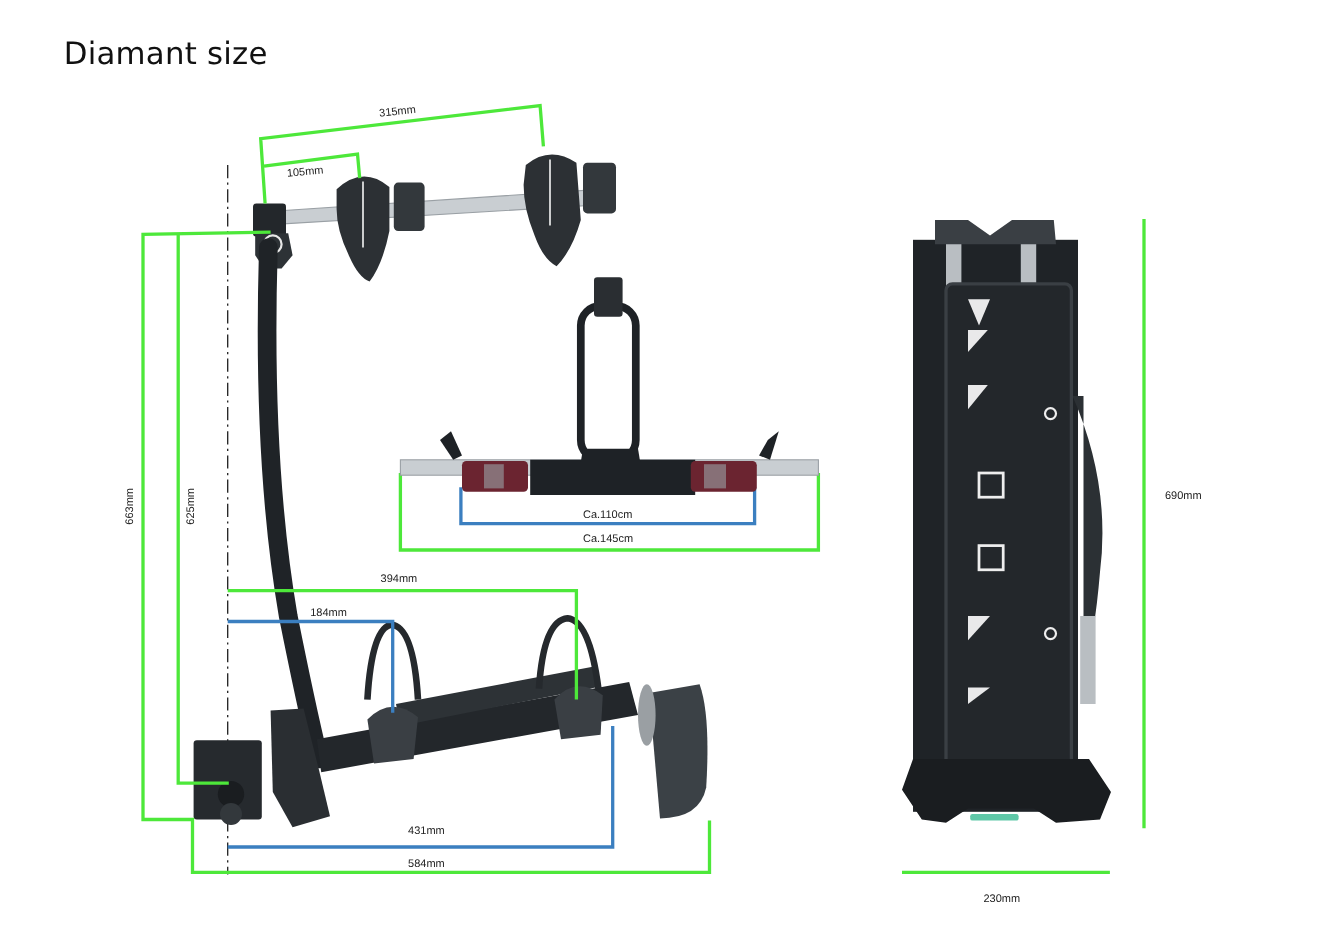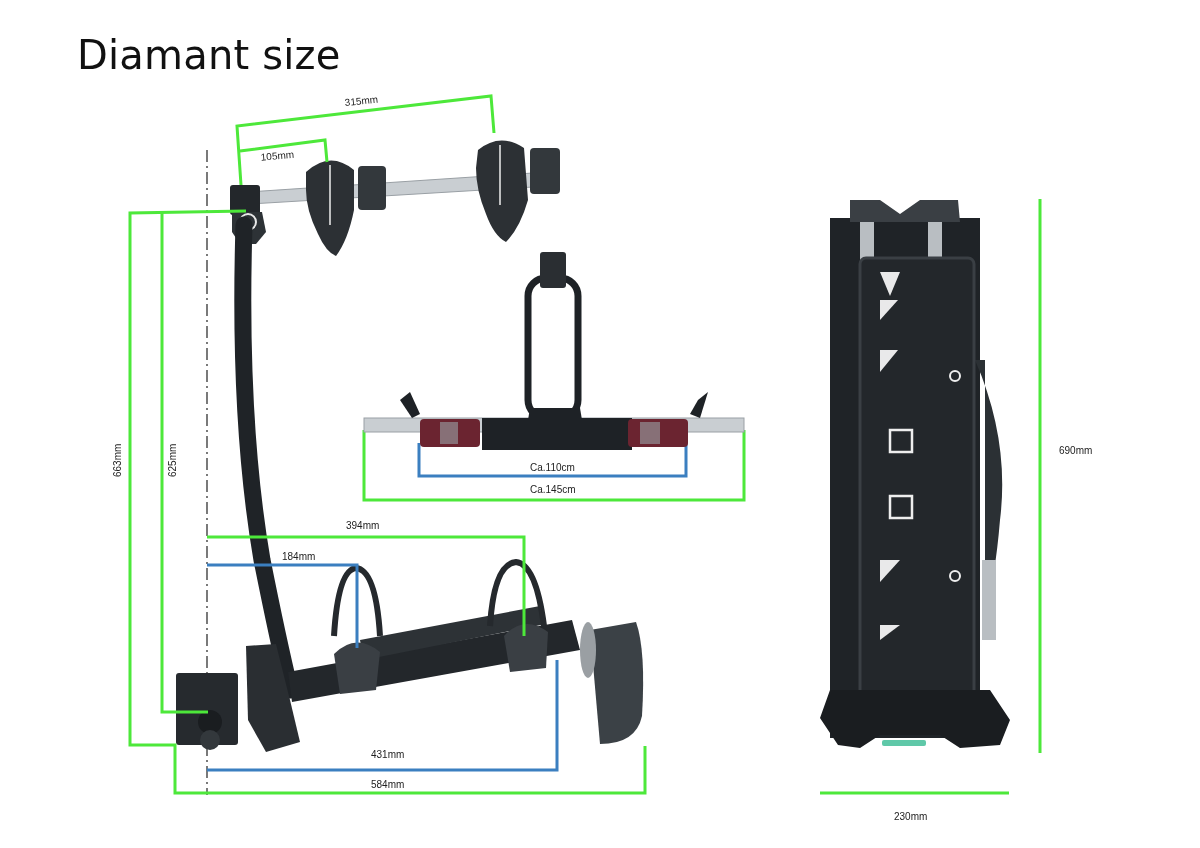--- a/index.html
+++ b/index.html
@@ -1,18 +1,18 @@
 <!DOCTYPE html>
 <html><head>
 <meta charset="utf-8">
 <style>
   html, body { margin: 0; padding: 0; background: #ffffff; }
   body { width: 1200px; height: 848px; position: relative; overflow: hidden; font-family: "DejaVu Sans", sans-serif; }
   #canvas { position: absolute; left: 0; top: 0; width: 1200px; height: 848px; }
-  .title { position: absolute; left: 58px; top: 32px; font-size: 40px; color: #111; font-family: "DejaVu Sans", sans-serif; letter-spacing: 0.2px; margin-left: 19px; }
+  .title { position: absolute; left: 58px; top: 32px; font-size: 28px; color: #111; font-family: "DejaVu Sans", sans-serif; letter-spacing: 0.2px; }
   .dim { font-family: "Liberation Sans", sans-serif; font-size: 10px; fill: #222; }
 </style>
 </head>
 <body>
 
 <div class="title">Diamant size</div>
 
 <svg id="canvas" width="1200" height="848" viewBox="0 0 1200 848" xmlns="http://www.w3.org/2000/svg">
 
   <g>

